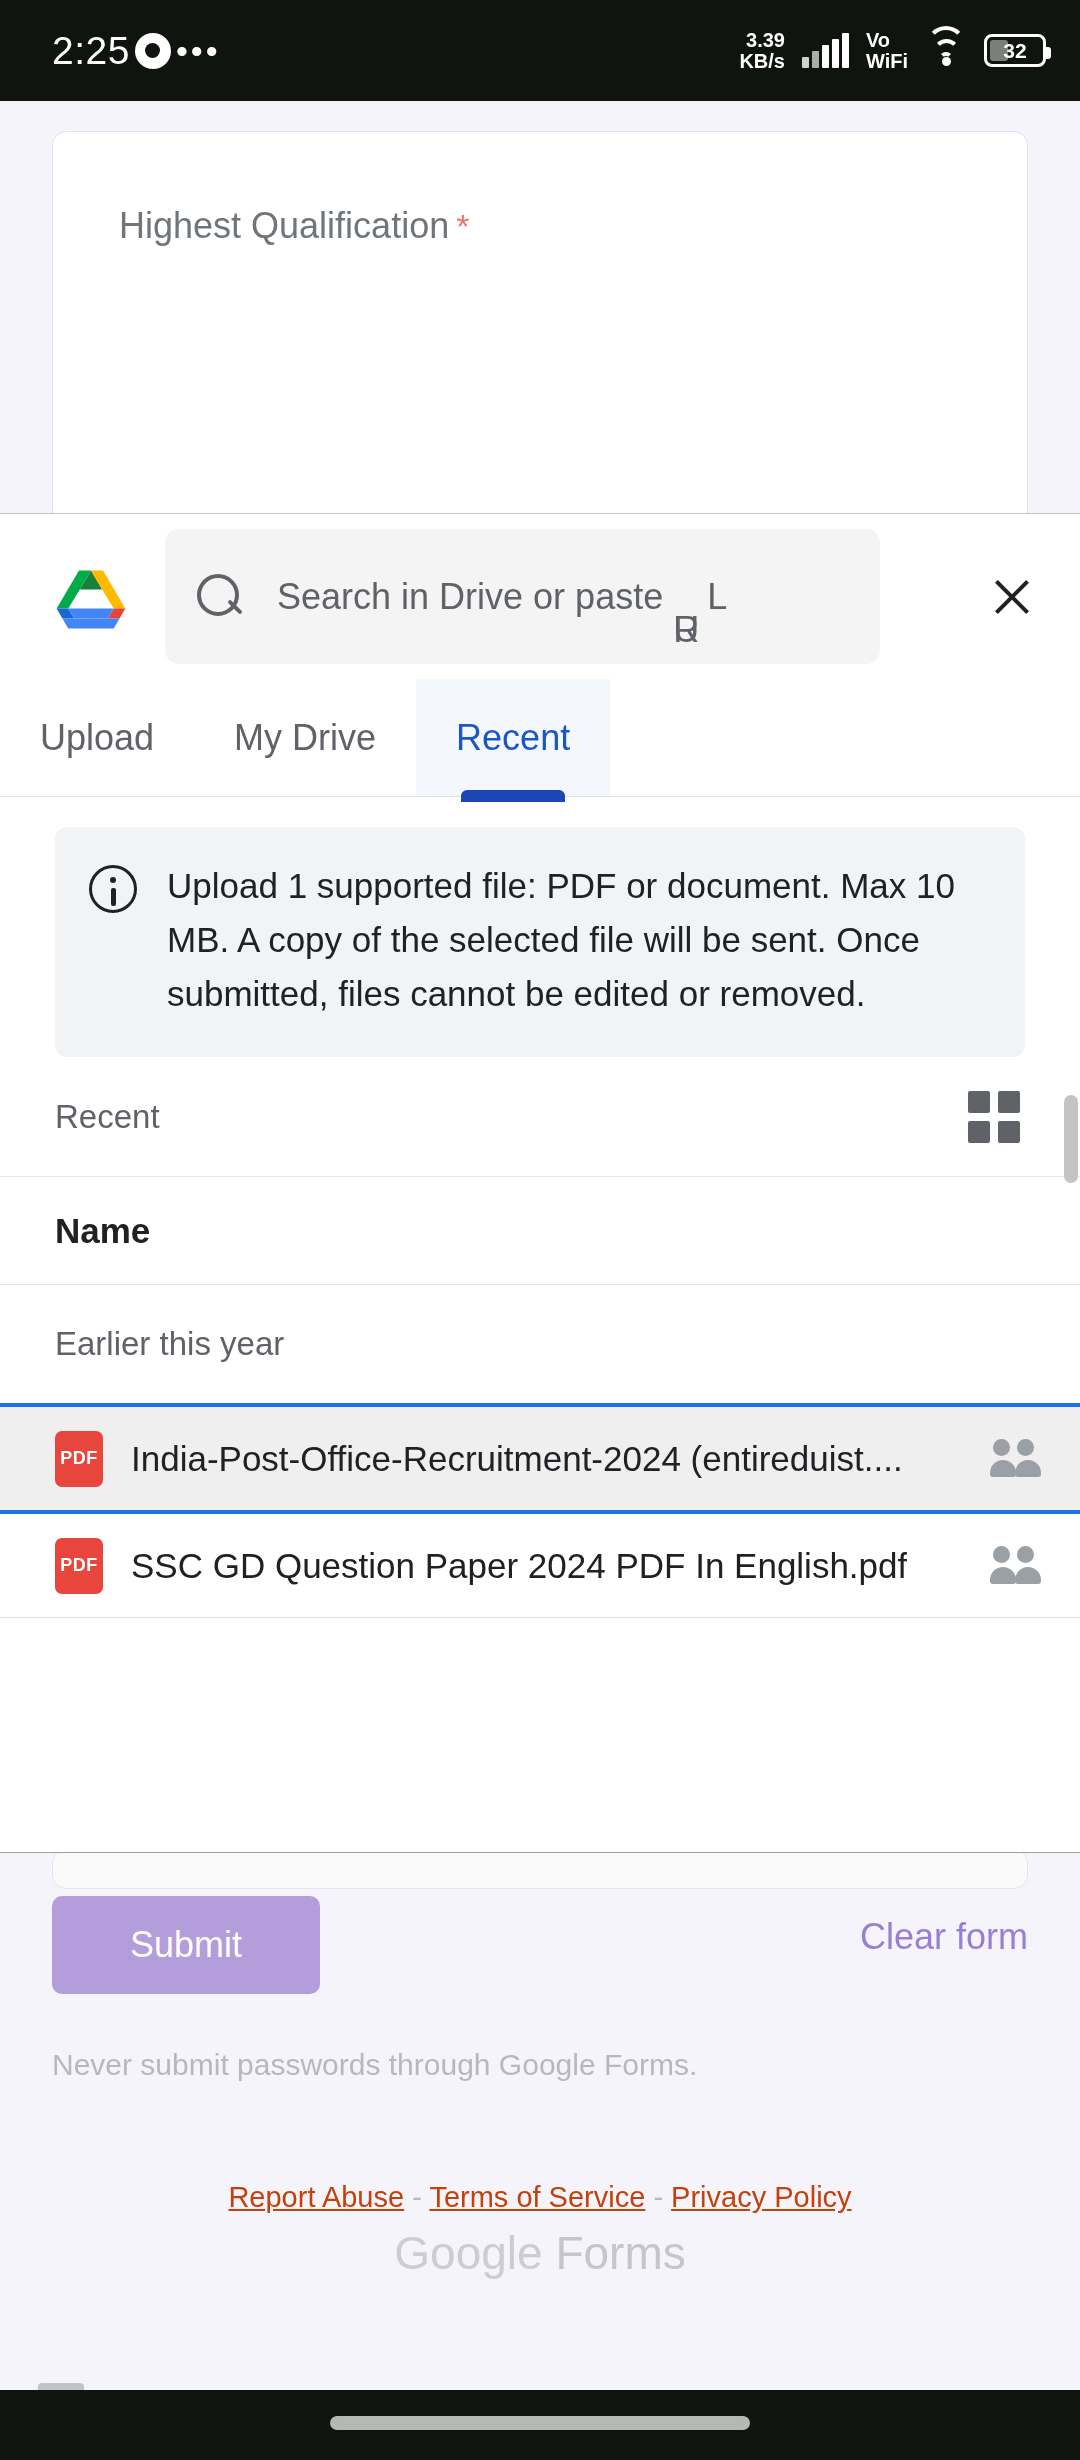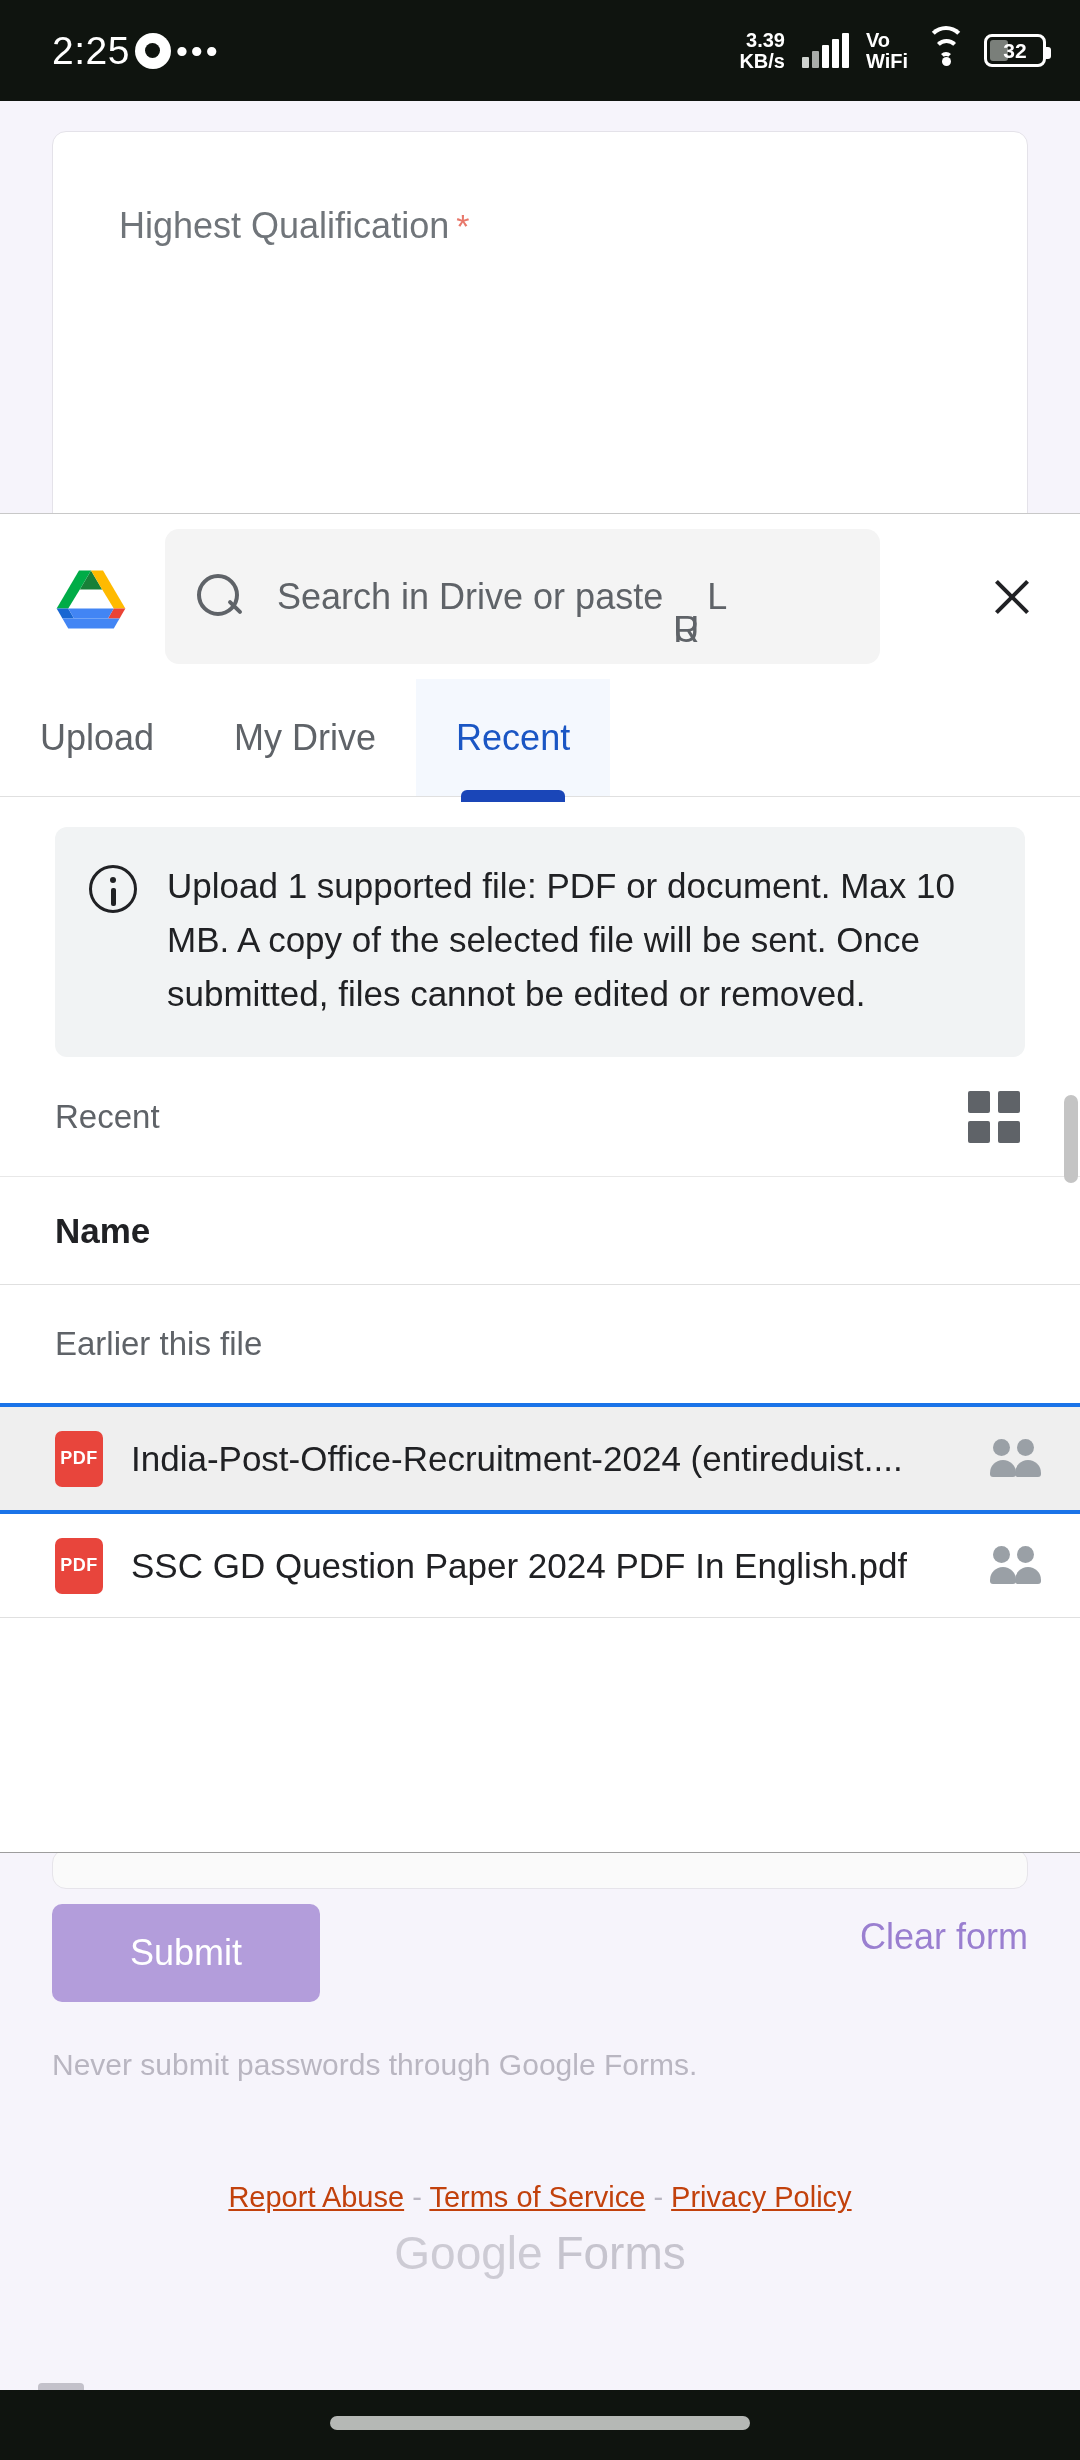--- a/index.html
+++ b/index.html
@@ -72,21 +72,21 @@
   .q-card-2 {
     position:absolute; top:1748px; left:52px; width:976px; height:40px;
     background:#fafafa; border:1px solid #e6e4ea; border-radius:14px;
   }
 
   .submit-row { position:absolute; top:1795px; left:0; width:1080px; height:100px; }
   .btn-submit {
     position:absolute; left:52px; top:0; width:268px; height:98px;
     background:#b39ddb; border:none; border-radius:10px;
     color:#fff; font-size:36px; font-family:"Liberation Sans", sans-serif;
-    display:flex; align-items:center; justify-content:center; cursor:pointer;margin-top:8px;
+    display:flex; align-items:center; justify-content:center; cursor:pointer;
   }
   .btn-clear {
     position:absolute; right:52px; top:20px; font-size:36px; color:#9a7fd0; cursor:pointer;
   }
   .never-note { position:absolute; top:1947px; left:52px; font-size:30px; color:#b9b6c1; }
   .disclaim { position:absolute; top:2024px; left:0; width:1080px; text-align:center; font-size:29px; color:#b9b6c1; line-height:48px;}
   .disclaim a { color:#c2410c; text-decoration:underline; }
   .gf-logo { position:absolute; top:2125px; left:0; width:1080px; text-align:center; font-size:46px; color:#cdcbd4; }
   .gf-logo b { font-weight:400; color:#c6c4ce; }
   .feedback {
@@ -305,21 +305,21 @@
           <i></i>
           <i></i>
         </span>
     </div>
 
     <div class="name-header">
       <span>Name</span>
     </div>
 
     <div class="file-list">
-      <div class="group-label">Earlier this file</div>
+      <div class="group-label">Earlier this year</div>
 
       <div class="file-row selected">
         <span class="pdf-ico">PDF</span>
         <span class="file-name">India-Post-Office-Recruitment-2024 (entireduist....</span>
         <span class="people-ico">
           <b class="h1"></b>
             <b class="h2"></b>
             <i class="b1"></i>
             <i class="b2"></i>
         </span>

